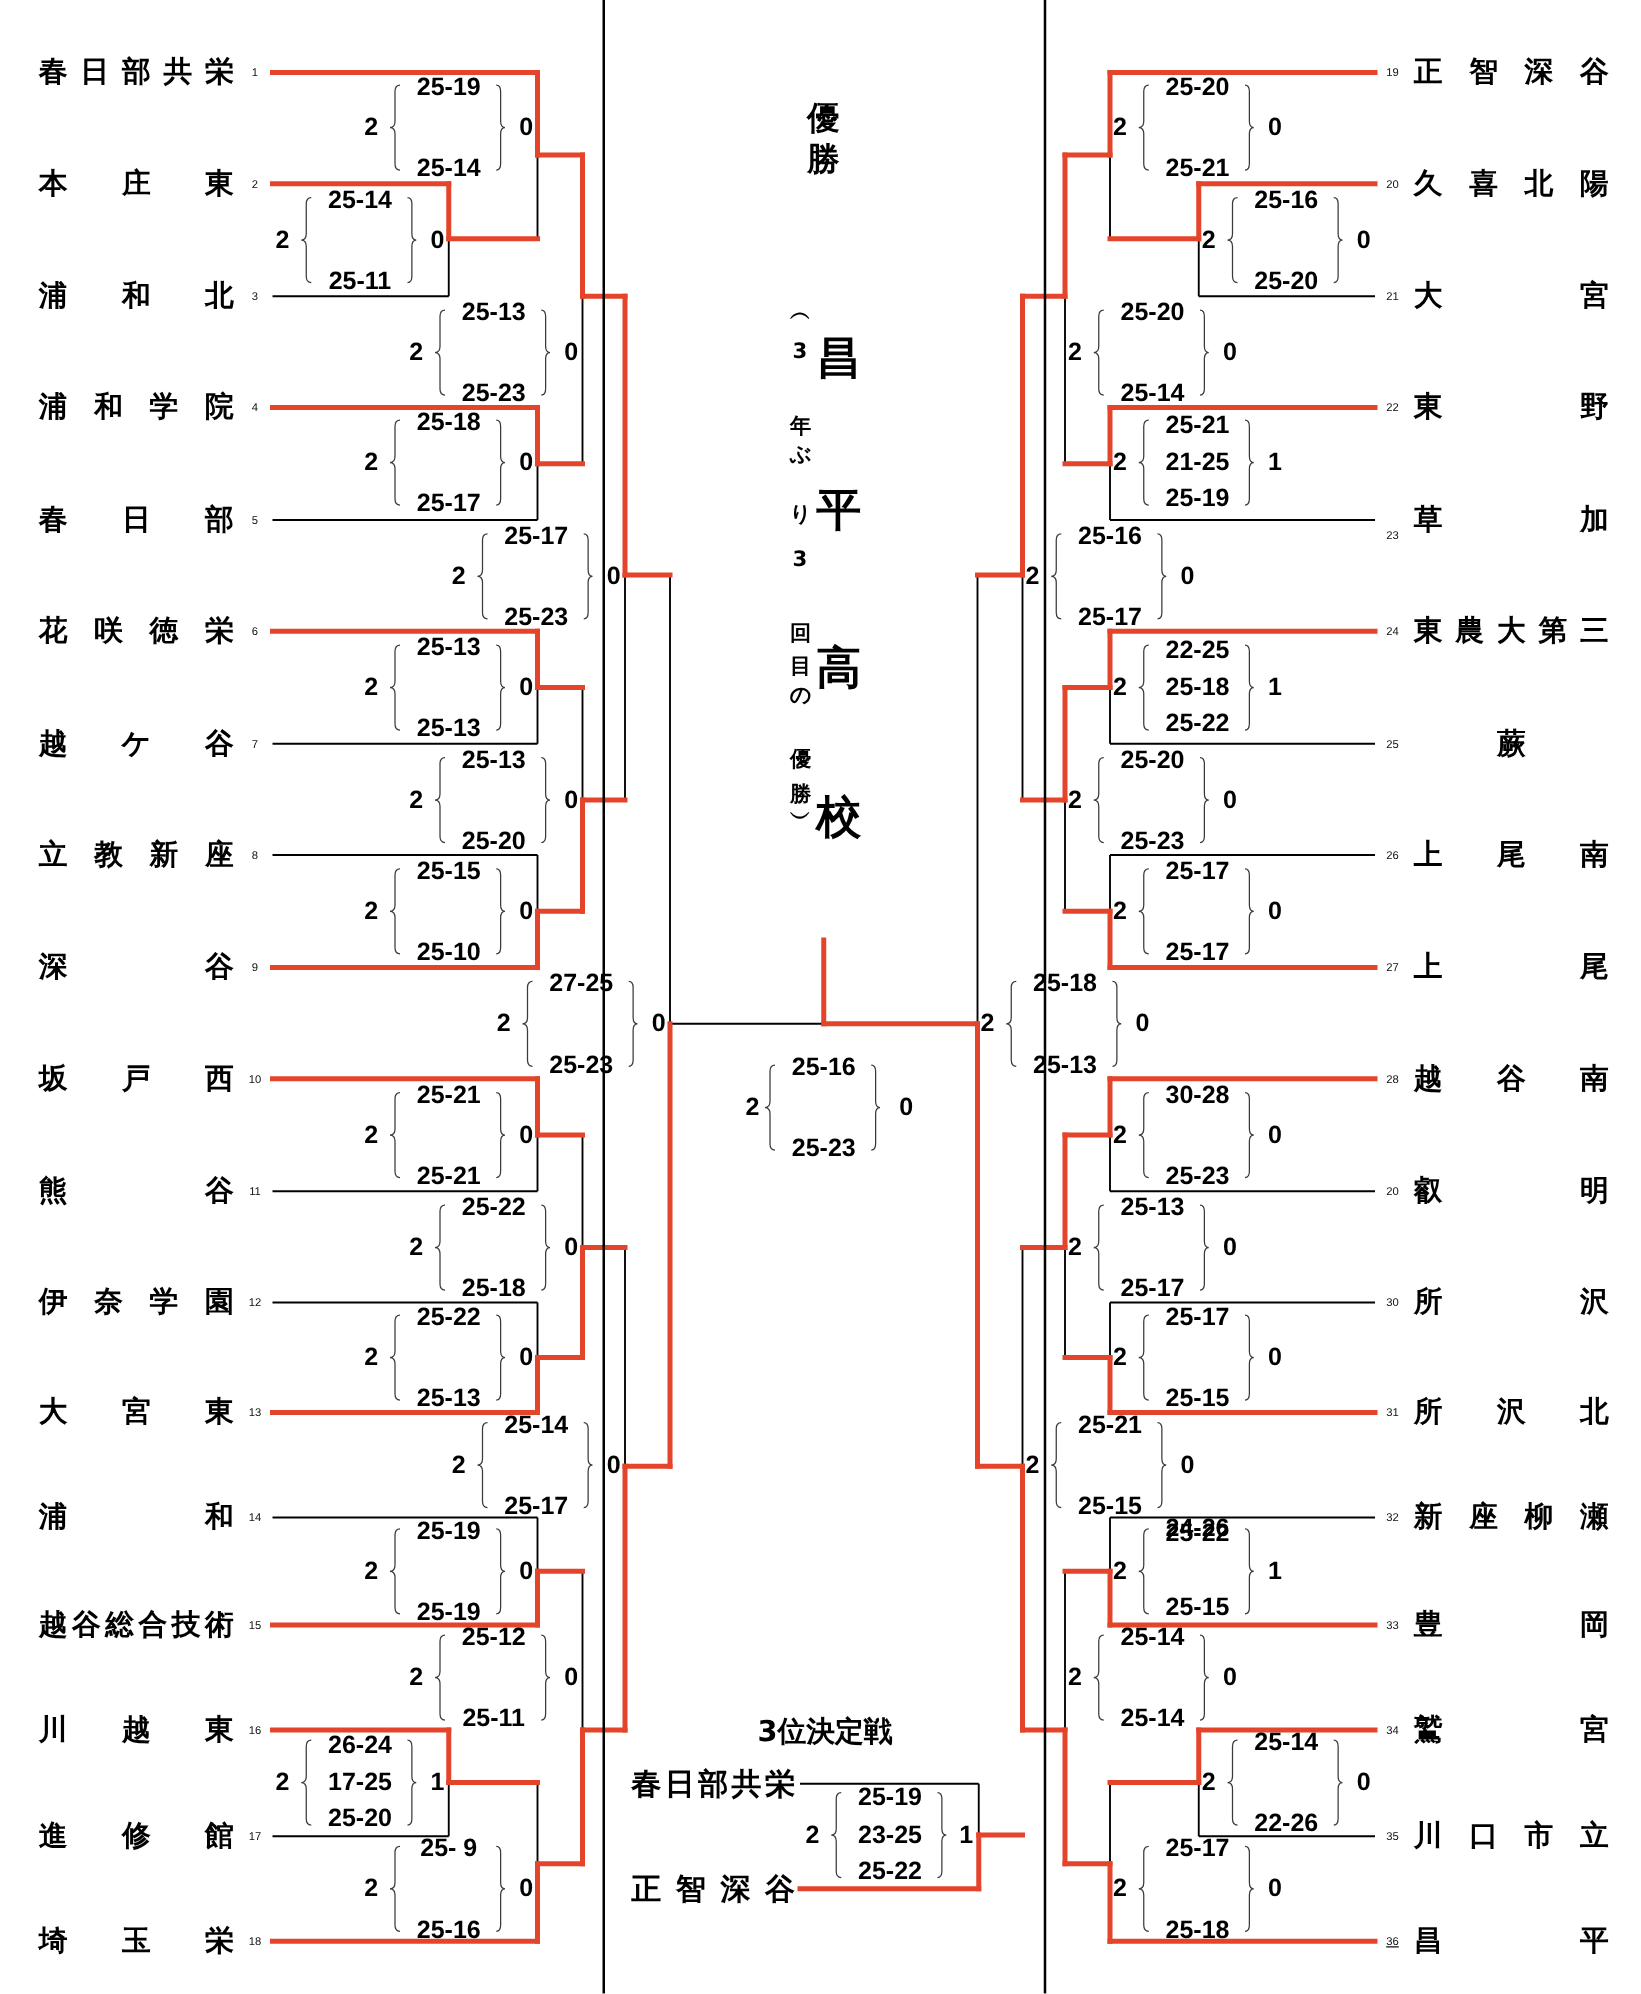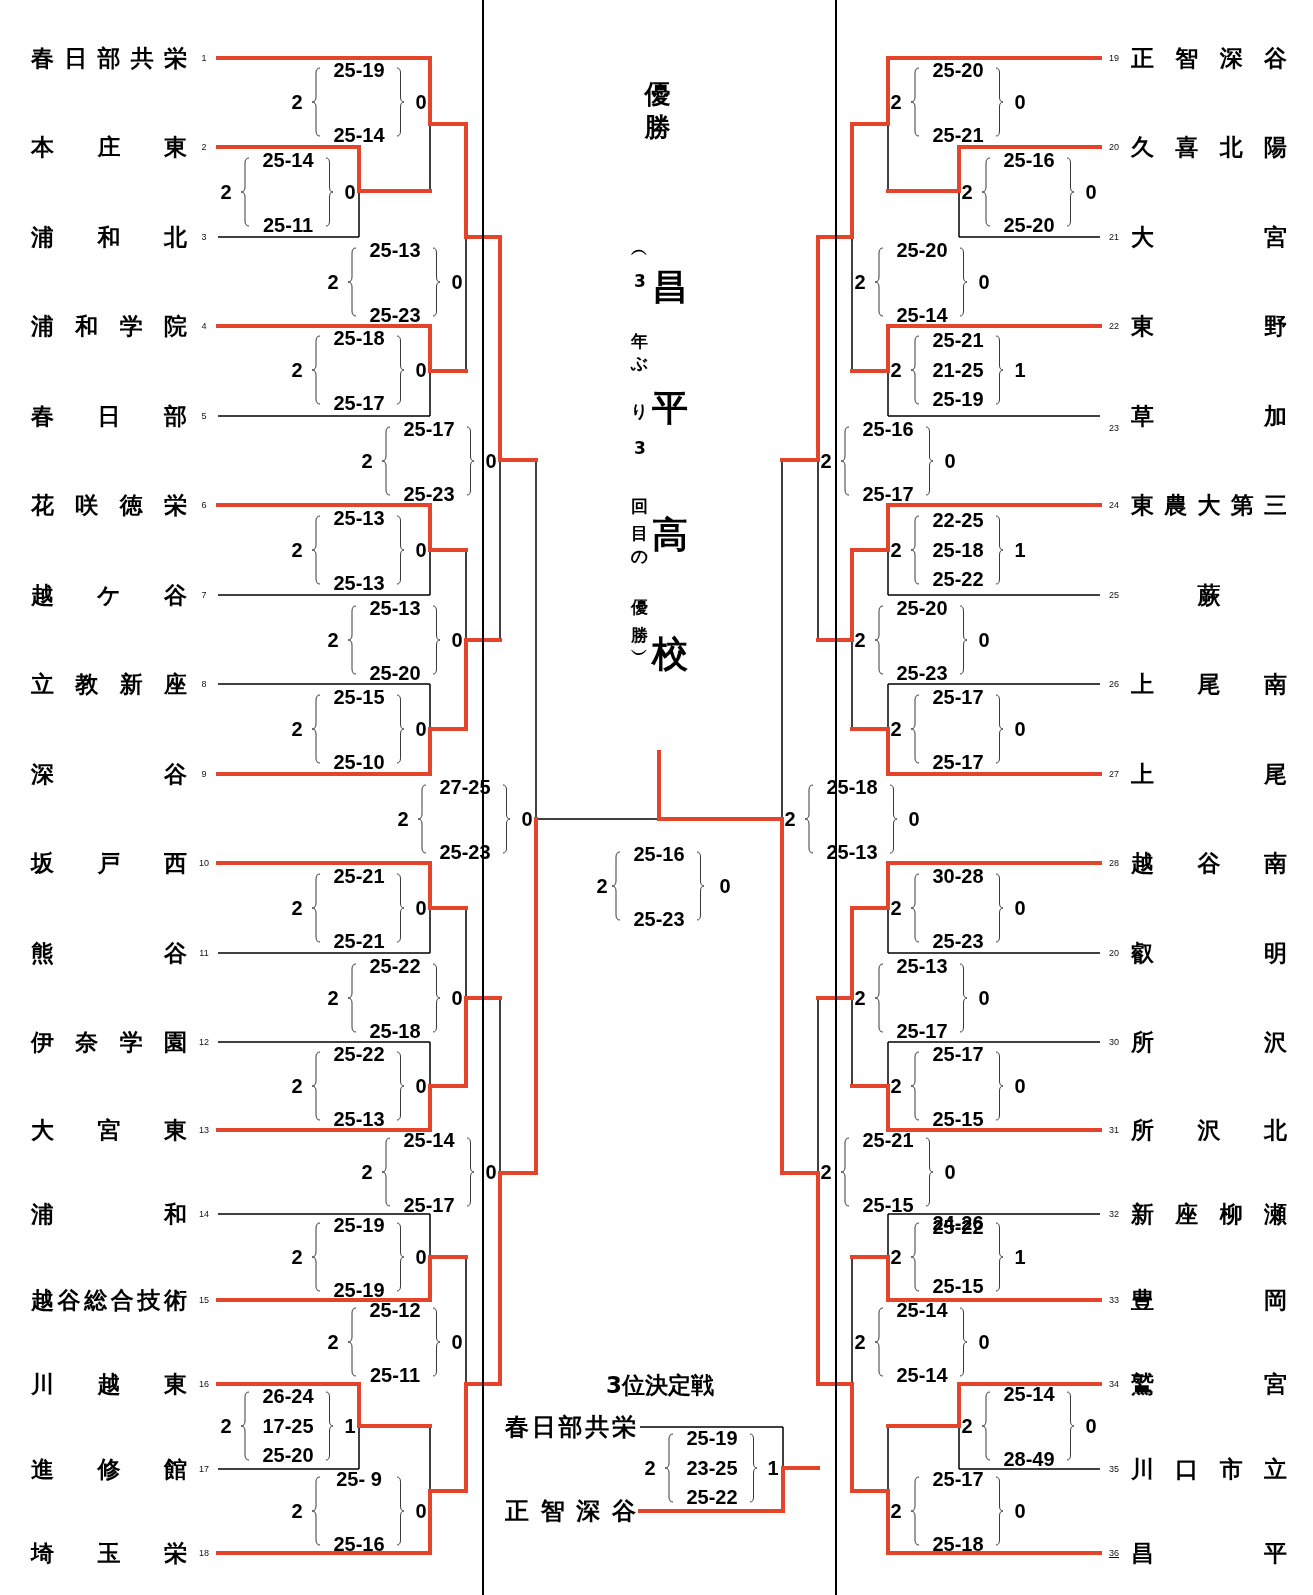--- a/index.html
+++ b/index.html
@@ -598,21 +598,21 @@
     <div class="grp">
       <div class="num" style="left: 860px; top: 1342px;">2</div>
       <div class="num" style="left: 984px; top: 1342px;">0</div>
       <div class="num" style="left: 922px; top: 1310px;">25-14</div>
       <div class="num" style="left: 922px; top: 1375px;">25-14</div>
     </div>
     <div class="grp">
       <div class="num" style="left: 967px; top: 1426px;">2</div>
       <div class="num" style="left: 1091px; top: 1426px;">0</div>
       <div class="num" style="left: 1029px; top: 1394px;">25-14</div>
-      <div class="num" style="left: 1029px; top: 1459px;">28-49</div>
+      <div class="num" style="left: 1029px; top: 1459px;">22-26</div>
     </div>
     <div class="grp">
       <div class="num" style="left: 896px; top: 1511px;">2</div>
       <div class="num" style="left: 1020px; top: 1511px;">0</div>
       <div class="num" style="left: 958px; top: 1479px;">25-17</div>
       <div class="num" style="left: 958px; top: 1544px;">25-18</div>
     </div>
     <div class="grp">
       <div class="team-name" style="left: 1131px; top: 44px;">
         <span>正</span>

